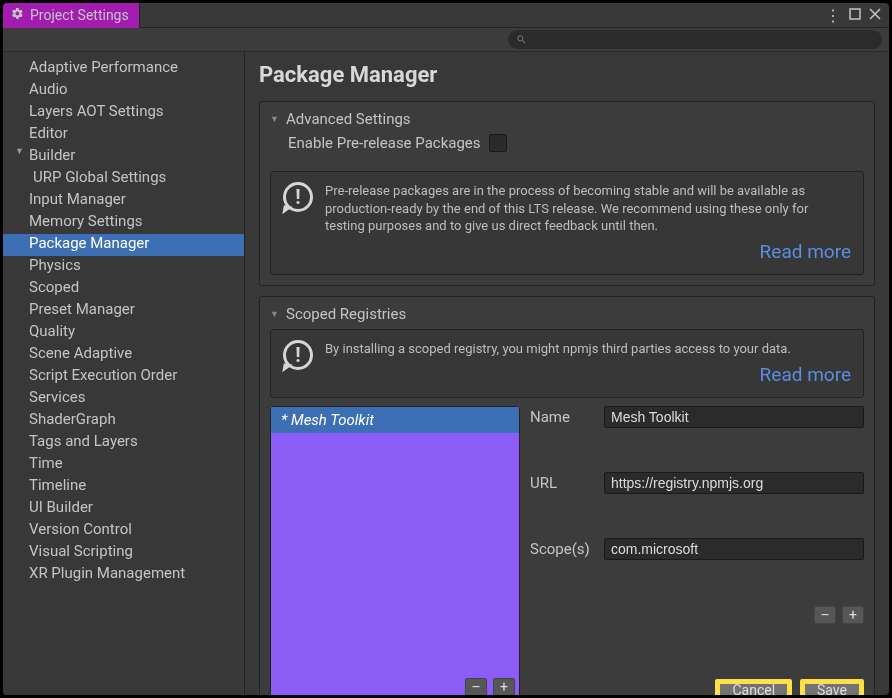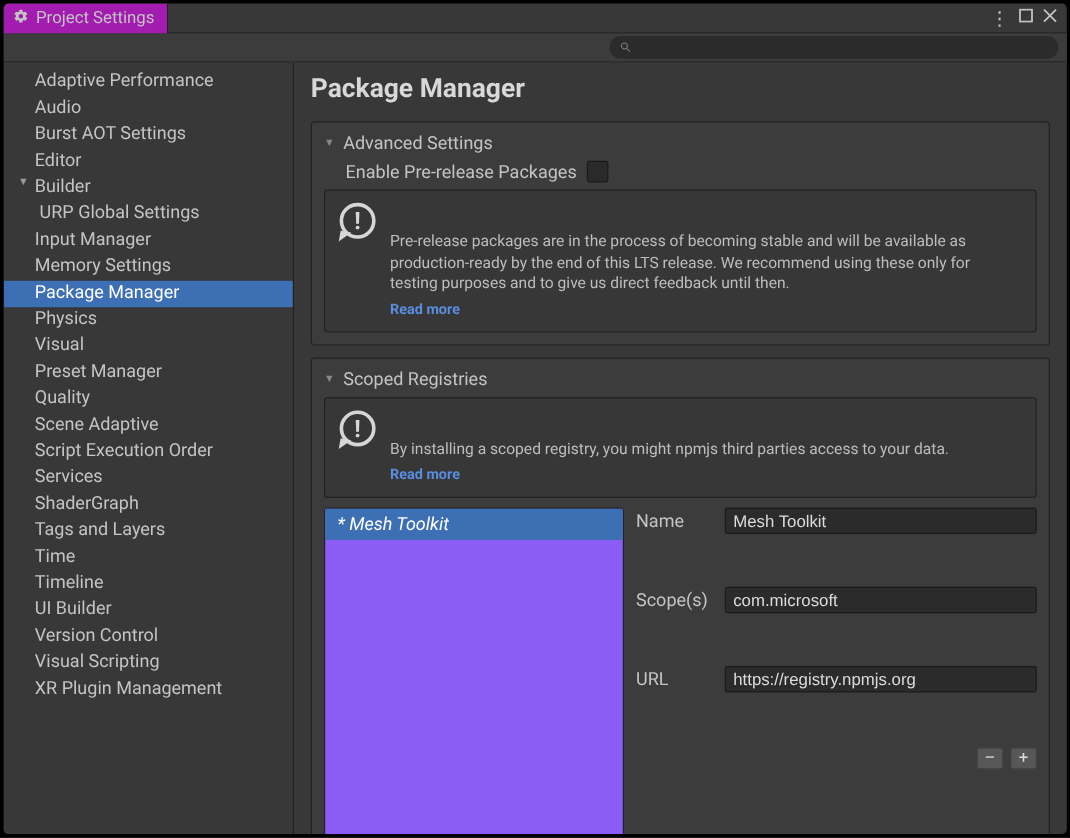--- a/index.html
+++ b/index.html
@@ -121,21 +121,21 @@
   font-size: 15px;
   color: #c4c4c4;
   margin-bottom: 6px;
 }
 .section-header .tri { color:#888; font-size:9px; }
 .checkbox-row {
   display: flex;
   align-items: center;
   gap: 8px;
   padding-left: 18px;
-  margin-bottom: 6px;
+  margin-bottom: 19px;
   font-size: 15px;
 }
 .checkbox-dummy {
   width: 18px; height: 18px; background: #2a2a2a; border: 1px solid #1a1a1a; border-radius: 2px;
 }
 .info-box {
   background: #373737;
   border: 1px solid #222;
   border-radius: 3px;
   padding: 10px 12px;
@@ -153,22 +153,22 @@
 }
 .warn-icon::after {
   content:"";
   position:absolute;
   bottom:-6px; left:-3px;
   width:0; height:0;
   border-top:9px solid #d6d6d6;
   border-right:9px solid transparent;
   transform: rotate(10deg);
 }
-.info-text-wrap { flex:1; font-size: 13px; color:#bdbdbd; line-height:1.35;margin-top:24px; }
-.read-more-inline { display:block; color:#5a8de0; font-size:12px; cursor:pointer; margin-top:4px;font-weight:bold;}
+.info-text-wrap { flex:1; font-size: 13px; color:#bdbdbd; line-height:1.35; }
+.read-more-inline { display:block; text-align:right; color:#5a8de0; font-size:19px; cursor:pointer; margin-top:4px;}
 
 .registries-body {
   display: flex;
   gap: 10px;
   margin-top: 8px;
 }
 .registry-list {
   width: 250px;
   height: 295px;
   background: #8b5cf6;
@@ -260,21 +260,21 @@
 
   <div class="body">
     <div class="sidebar" id="sidebar">
         <div class="sidebar-item">
           <span>Adaptive Performance</span>
         </div>
         <div class="sidebar-item">
           <span>Audio</span>
         </div>
         <div class="sidebar-item">
-          <span>Burst AOT Settings</span>
+          <span>Layers AOT Settings</span>
         </div>
         <div class="sidebar-item">
           <span>Editor</span>
         </div>
         <div class="sidebar-item expandable">
           <span class="tri">▼</span>
           <span>Builder</span>
         </div>
         <div class="sidebar-item nested">
           <span>URP Global Settings</span>
@@ -285,21 +285,21 @@
         <div class="sidebar-item">
           <span>Memory Settings</span>
         </div>
         <div class="sidebar-item selected">
           <span>Package Manager</span>
         </div>
         <div class="sidebar-item">
           <span>Physics</span>
         </div>
         <div class="sidebar-item">
-          <span>Visual</span>
+          <span>Scoped</span>
         </div>
         <div class="sidebar-item">
           <span>Preset Manager</span>
         </div>
         <div class="sidebar-item">
           <span>Quality</span>
         </div>
         <div class="sidebar-item">
           <span>Scene Adaptive</span>
         </div>
@@ -379,26 +379,26 @@
               <div class="sq-btn">+</div>
             </div>
           </div>
 
           <div class="registry-form">
             <div class="form-row">
               <div class="form-label">Name</div>
               <input class="form-input" value="Mesh Toolkit" style="">
             </div>
             <div class="form-row">
+              <div class="form-label">URL</div>
+              <input class="form-input" value="https://registry.npmjs.org" style="">
+            </div>
+            <div class="form-row">
               <div class="form-label">Scope(s)</div>
               <input class="form-input" value="com.microsoft" style="">
-            </div>
-            <div class="form-row">
-              <div class="form-label">URL</div>
-              <input class="form-input" value="https://registry.npmjs.org" style="">
             </div>
             <div class="scopes-btns">
               <div class="sq-btn">–</div>
               <div class="sq-btn">+</div>
             </div>
             <div class="form-footer">
               <div class="btn">Cancel</div>
               <div class="btn">Save</div>
             </div>
           </div>

